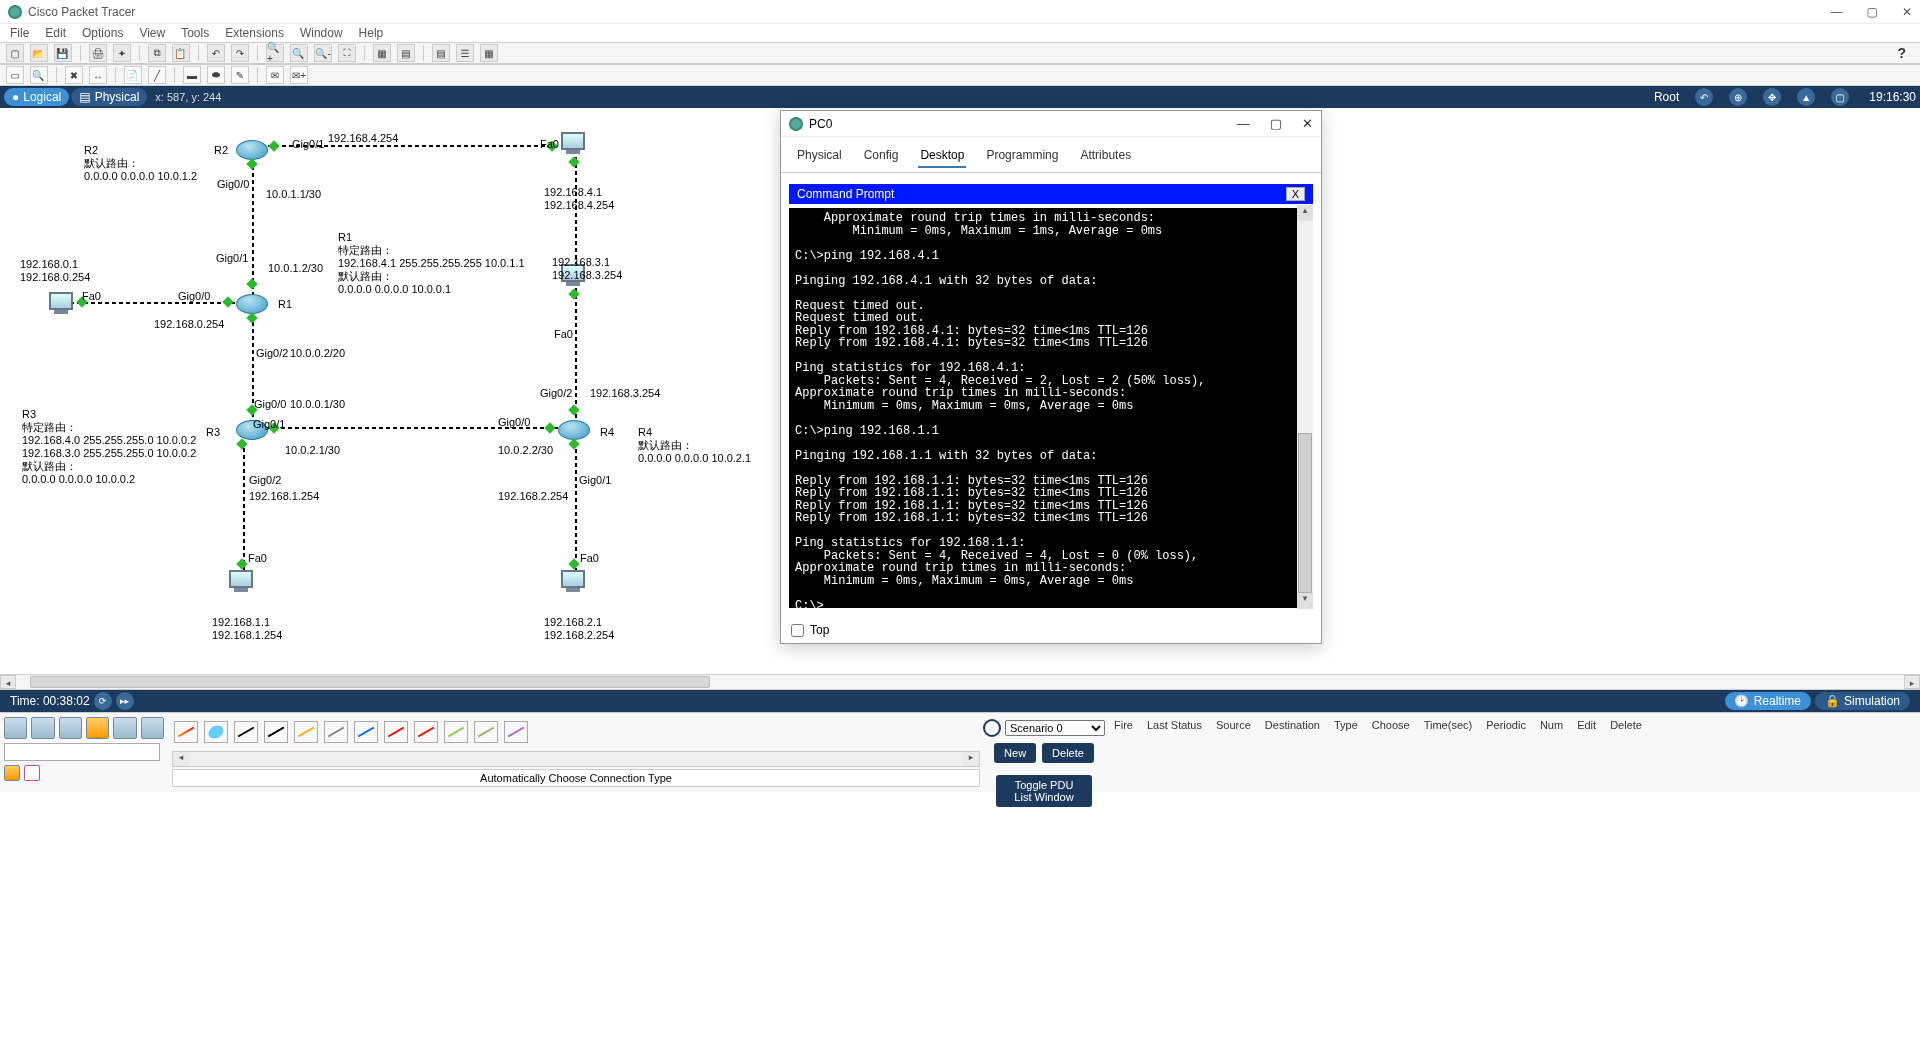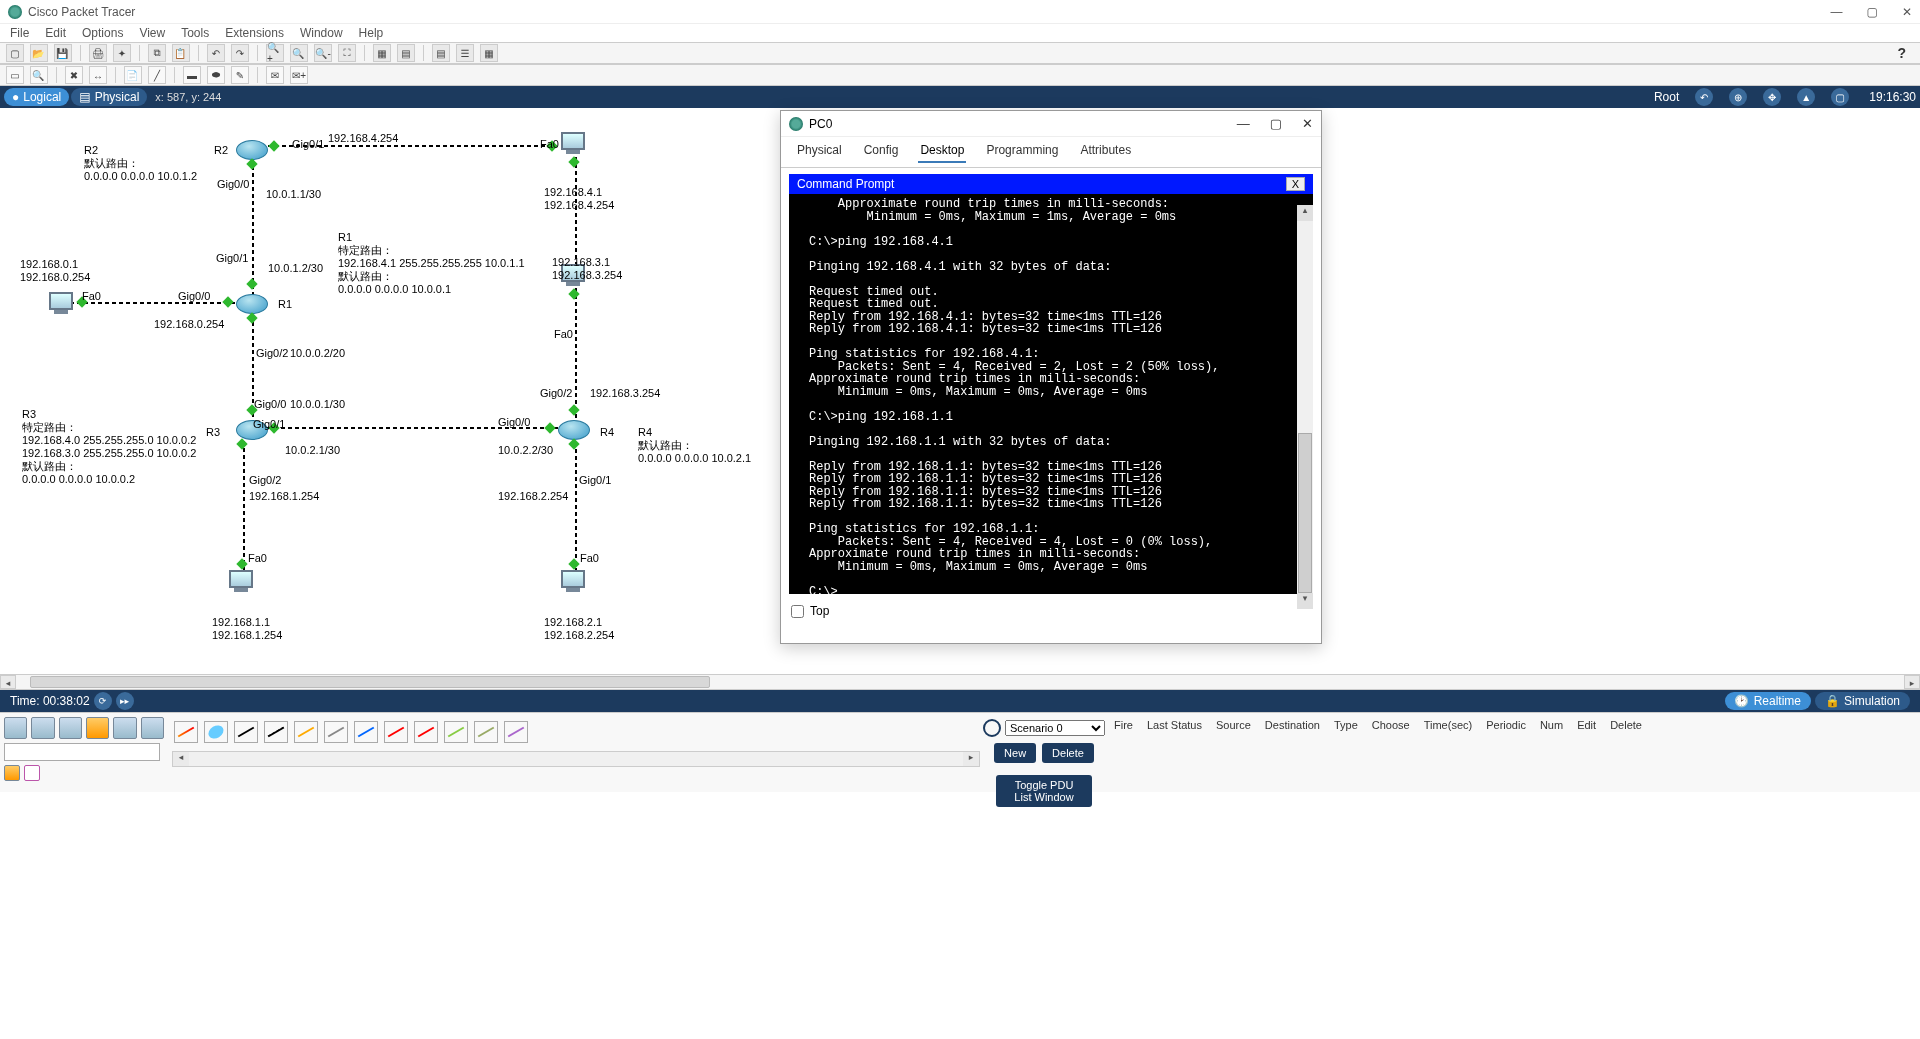--- a/index.html
+++ b/index.html
@@ -63,31 +63,31 @@
 .router { position: absolute; width: 32px; height: 20px; background: radial-gradient(ellipse at 40% 30%, #b8e4f0, #3a9ac8); border-radius: 50%; border: 1px solid #2a7a9e; }
 .pc { position: absolute; width: 30px; height: 26px; }
 .pc .monitor { width: 24px; height: 18px; background: linear-gradient(#dff,#acd); border: 2px solid #678; margin: 0 auto; }
 .pc .base { width: 14px; height: 4px; background: #789; margin: 0 auto; }
 .ifport { position: absolute; width: 8px; height: 8px; background: #2eb82e; transform: rotate(45deg); }
 
 
 svg.links { position: absolute; left: 0; top: 0; pointer-events: none; }
 
 
-.dialog { position: absolute; left: 780px; top: 2px; width: 542px; height: 534px; background: #fff; border: 1px solid #999; box-shadow: 0 4px 16px rgba(0,0,0,0.2); display: flex; flex-direction: column; }
+.dialog { position: absolute; left: 780px; top: 2px; width: 542px; height: 534px; background: #fff; border: 1px solid #999; box-shadow: 0 4px 16px rgba(0,0,0,0.2); display: flex; flex-direction: column; justify-content: space-between; }
 .dialog .dtitlebar { height: 26px; display: flex; align-items: center; padding: 0 8px; border-bottom: 1px solid #eee; }
 .dialog .dtitlebar .dicon { width: 14px; height: 14px; background: radial-gradient(circle,#5a9 40%,#276 70%); border-radius: 50%; margin-right: 6px; }
 .dialog .dtitlebar .dtitle { font-size: 12px; }
 .dialog .dtitlebar .dctrl { margin-left: auto; display: flex; gap: 20px; color: #333; font-size: 13px; }
 .dialog .dtabs { display: flex; gap: 18px; padding: 4px 14px; font-size: 12px; color: #333; border-bottom: 1px solid #ccc; }
 .dialog .dtabs .dtab { padding: 2px 2px 4px 2px; cursor: pointer; }
 .dialog .dtabs .dtab.active { color: #000; border-bottom: 2px solid #3a7ab8; }
 .dialog .cmdhdr { background: #0018ff; color: #fff; padding: 3px 8px; font-size: 12px; display: flex; align-items: center; margin: 6px 8px 0 8px; }
 .dialog .cmdhdr .xbtn { margin-left: auto; background: #eee; color: #000; padding: 0 5px; font-size: 11px; border: 1px solid #aaa; }
-.dialog .terminal { margin: 0 8px 6px 8px; background: #000; color: #fff; font-family: "Courier New", monospace; font-size: 12px; line-height: 12.5px; padding: 4px 20px; height: 400px; overflow: hidden; position: relative; white-space: pre; }
+.dialog .terminal { margin: 0 8px 6px 8px; background: #000; color: #fff; font-family: "Courier New", monospace; font-size: 12px; line-height: 12.5px; padding: 4px 6px; height: 400px; overflow: hidden; position: relative; white-space: pre; }
 .dialog .termscroll { position: absolute; right: 8px; top: 94px; width: 16px; bottom: 34px; background: #f0f0f0; display: flex; flex-direction: column; }
 .dialog .termscroll .sarrow { height: 16px; background: #e0e0e0; text-align: center; font-size: 9px; color: #555; }
 .dialog .termscroll .strack { flex: 1; position: relative; }
 .dialog .termscroll .sthumb { position: absolute; left: 1px; right: 1px; bottom: 0; height: 160px; background: #cfcfcf; border: 1px solid #aaa; }
 .dialog .topchk { padding: 4px 10px 6px 10px; font-size: 12px; display: flex; align-items: center; gap: 6px; }
 .dialog .topchk input { width: 13px; height: 13px; }
 </style>
 </head>
 <body>
 
@@ -430,20 +430,21 @@
         </div>
       <div class="cicon">
           <div class="diag" style="background:#a6c;"></div>
         </div>
     </div>
     <div class="cablescroll">
       <div class="carrow">◂</div>
       <div class="ctrack"></div>
       <div class="carrow">▸</div>
     </div>
+    <div class="cablelabel">Automatically Choose Connection Type</div>
   </div>
 
   <div class="scenario">
     <div style="display:flex;gap:4px;align-items:center;">
       <span style="width:18px;height:18px;border:2px solid #1c3a5e;border-radius:50%;display:inline-block;"></span>
       <select><option>Scenario 0</option></select>
     </div>
     <div class="btnrow">
       <button>New</button>
       <button>Delete</button>

